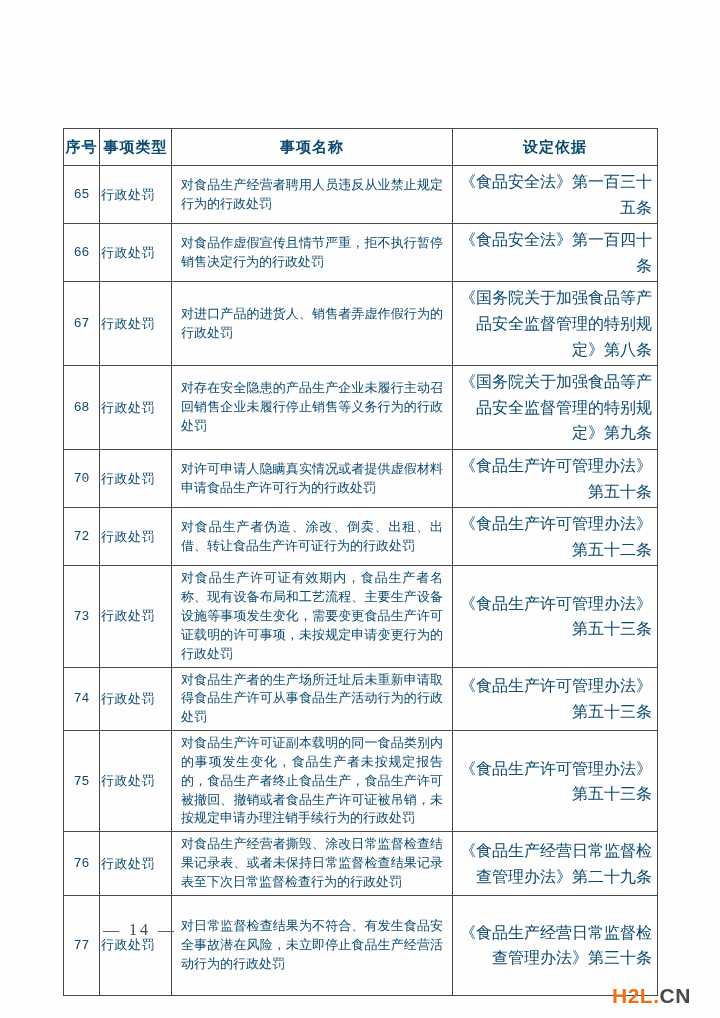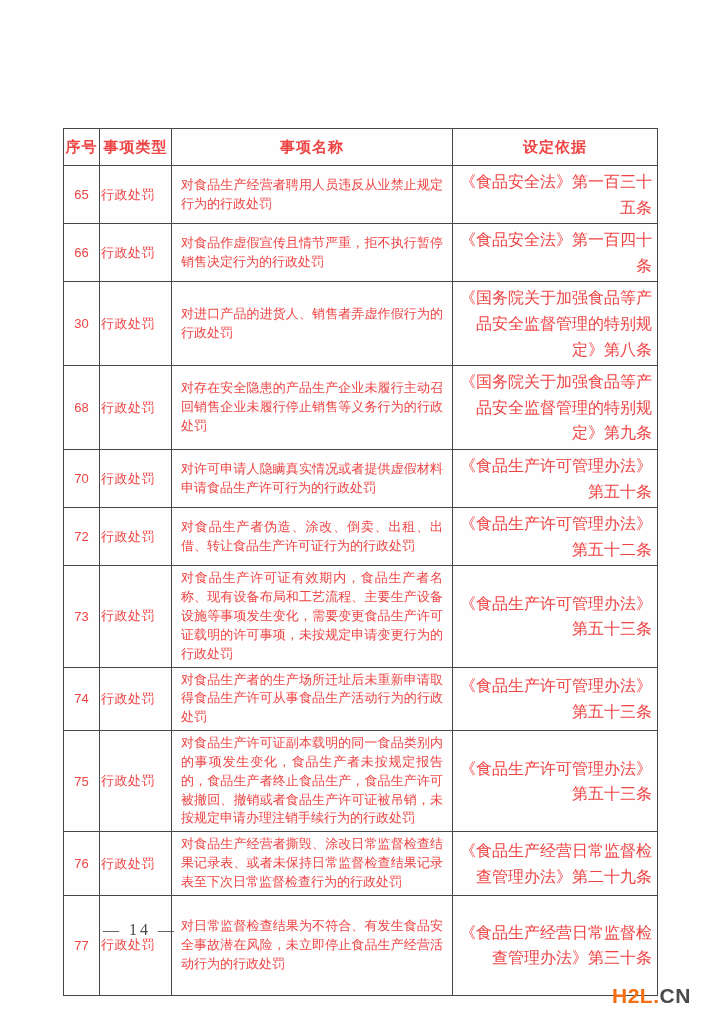--- a/index.html
+++ b/index.html
@@ -17,36 +17,36 @@
   table.penalty-table{
     position:absolute;
     left:63px;top:128px;
     width:594px;
     border-collapse:collapse;
     table-layout:fixed;
   }
   table.penalty-table th,
   table.penalty-table td{
     border:1px solid #474747;
-    color:#ef4444;
+    color:#0c4a6e;
     vertical-align:middle;
     overflow:hidden;
   }
   thead tr{height:37px;}
   thead th{
     font-size:15px;
     font-weight:700;
     text-align:center;
     letter-spacing:1px;
     color:#333333;
   }
   td.c-no{
     text-align:center;
     font-size:13px;
-    font-family:Liberation Sans, sans-serif;
+    font-family:Liberation Mono, monospace;
   }
   td.c-type{
     font-size:13px;
     letter-spacing:0.5px;
   }
   td.c-name{
     font-size:13px;
     line-height:1.45;
     padding:3px 9px;
     text-align:justify;
@@ -117,21 +117,21 @@
       <td class="c-name">对食品生产经营者聘用人员违反从业禁止规定行为的行政处罚</td>
       <td class="c-basis">《食品安全法》第一百三十五条</td>
     </tr>
         <tr>
       <td class="c-no">66</td>
       <td class="c-type">行政处罚</td>
       <td class="c-name">对食品作虚假宣传且情节严重，拒不执行暂停销售决定行为的行政处罚</td>
       <td class="c-basis">《食品安全法》第一百四十条</td>
     </tr>
         <tr>
-      <td class="c-no">30</td>
+      <td class="c-no">67</td>
       <td class="c-type">行政处罚</td>
       <td class="c-name">对进口产品的进货人、销售者弄虚作假行为的行政处罚</td>
       <td class="c-basis">《国务院关于加强食品等产品安全监督管理的特别规定》第八条</td>
     </tr>
         <tr>
       <td class="c-no">68</td>
       <td class="c-type">行政处罚</td>
       <td class="c-name">对存在安全隐患的产品生产企业未履行主动召回销售企业未履行停止销售等义务行为的行政处罚</td>
       <td class="c-basis">《国务院关于加强食品等产品安全监督管理的特别规定》第九条</td>
     </tr>

